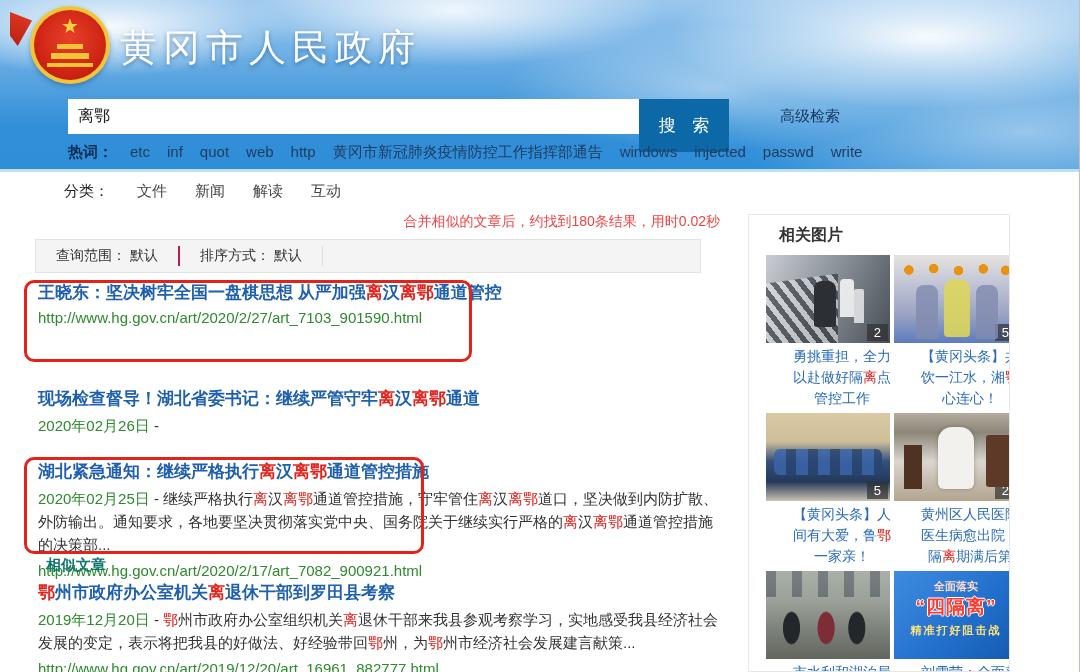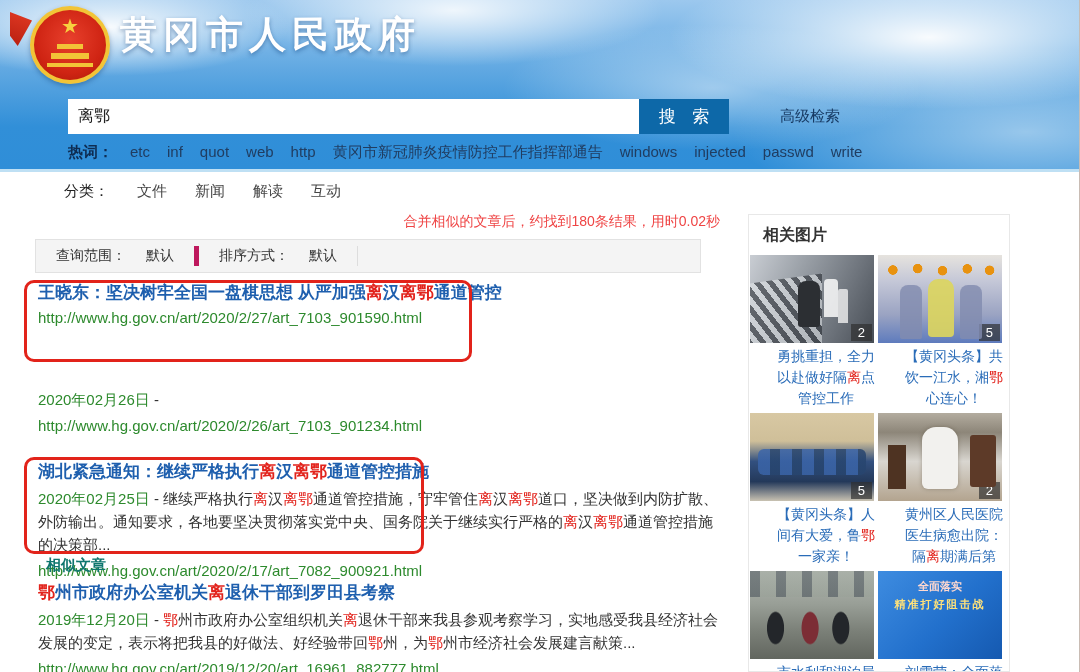--- a/index.html
+++ b/index.html
@@ -28,50 +28,50 @@
     background:radial-gradient(circle at 50% 42%, #e8402c 0%, #cf2413 62%, #a81708 100%);
     border:4px solid #f2c437; box-shadow:0 2px 5px rgba(0,40,90,.35); }
   .emblem .star { position:absolute; left:50%; top:6px; transform:translateX(-50%);
     color:#f7d03f; font-size:20px; line-height:20px; }
   .emblem .gate1 { position:absolute; left:50%; top:34px; transform:translateX(-50%);
     width:26px; height:5px; background:#f2c437; }
   .emblem .gate2 { position:absolute; left:50%; top:43px; transform:translateX(-50%);
     width:38px; height:6px; background:#f2c437; }
   .emblem .gate3 { position:absolute; left:50%; top:53px; transform:translateX(-50%);
     width:46px; height:4px; background:#f2c437; }
-  .site-name { position:absolute; left:120px; top:10px; font-size:37px; font-weight:bold;
+  .site-name { position:absolute; left:120px; top:23px; font-size:37px; font-weight:normal;
     color:#ffffff; letter-spacing:6px; text-shadow:0 2px 4px rgba(10,60,120,.45); }
   .site-url { position:absolute; left:126px; top:57px; font-size:20px; font-weight:bold;
     color:#ffffff; letter-spacing:7px; text-shadow:0 1px 3px rgba(10,60,120,.4); }
   
   .search-input { position:absolute; left:68px; top:99px; width:571px; height:35px;
     border:none; background:#ffffff; font-size:16px; color:#222; padding:0 10px;
     font-family:"Liberation Sans","DejaVu Sans",sans-serif; outline:none; }
-  .search-btn { position:absolute; left:639px; top:99px; width:90px; height:35px;
+  .search-btn { position:absolute; left:639px; top:99px; width:90px; height:53px;
     background:#0d68a8; color:#fff; border:none; font-size:17px; letter-spacing:6px;
     text-indent:6px; cursor:pointer; font-family:inherit; }
   .advanced { position:absolute; left:780px; top:107px; font-size:15px; color:#173a63;
     cursor:pointer; }
   
   .hotwords { position:absolute; left:68px; top:143px; display:flex; gap:17px;
     font-size:15px; color:#203d61; white-space:nowrap; }
   .hotwords .hw-label { font-weight:bold; color:#0e2c52; }
   .hotwords span { cursor:pointer; }
   
   .cats { position:absolute; left:64px; top:182px; display:flex; gap:28px; font-size:15px; color:#454545; }
   .cats .cat-label { font-weight:normal; color:#222; }
   .cats span { cursor:pointer; }
   
   .summary { position:absolute; left:30px; top:213px; width:690px; text-align:right;
     font-size:14px; color:#ef4444; }
   .filterbar { position:absolute; left:35px; top:239px; width:666px; height:34px;
     background:#f4f4f4; border:1px solid #e2e2e2; display:flex; align-items:center;
     font-size:14px; color:#333; }
-  .f-sec { padding:0 20px; height:20px; display:flex; align-items:center; gap:20px; }
-  .f-sec + .f-sec { border-left:5px solid #be185d; }
+  .f-sec { padding:0 20px; height:20px; display:flex; align-items:center; gap:4px; }
+  .f-sec + .f-sec { border-left:2px solid #be185d; }
   .f-val { cursor:pointer; }
   .date-field { position:relative; width:86px; height:23px; background:#fff;
     border:1px solid #cfcfcf; margin:0 3px; }
   .date-field input { width:62px; height:21px; border:none; outline:none; background:transparent;
     font-size:12px; padding:0 3px; }
   .cal-icon { position:absolute; right:3px; top:4px; width:15px; height:14px;
     border:1px solid #8fa6c0; background:
       linear-gradient(#b9c8da 3px, transparent 3px),
       radial-gradient(circle, #9fb2c8 1px, transparent 1.4px);
     background-size:100% 100%, 4px 4px; background-position:0 0, 1px 4px; cursor:pointer; }
@@ -85,21 +85,21 @@
   .r-date { color:#2d8a2d; }
   .r-url { font-size:15px; color:#2d8a2d; line-height:20px; margin-top:5px; }
   .hl { color:#e2231c; }
   .similar-label { position:absolute; left:46px; top:556px; font-size:15px; font-weight:bold; color:#0f766e; }
   
   .anno { position:absolute; border:3px solid #e2231a; border-radius:10px; pointer-events:none; z-index:30; }
   .anno1 { left:24px; top:280px; width:448px; height:82px; }
   .anno2 { left:24px; top:457px; width:400px; height:97px; }
   
   .sidebar { position:absolute; left:748px; top:214px; width:262px; height:458px;
-    background:#fff; border:1px solid #e8e8e8; padding:8px 0; overflow:hidden; }
+    background:#fff; border:1px solid #e8e8e8; padding:8px 16px; overflow:hidden; }
   .sb-title { font-size:16px; font-weight:bold; color:#333; margin:2px 0 9px 14px; }
   .sb-grid { display:grid; grid-template-columns:126px 126px; column-gap:2px; row-gap:4px; }
   .sb-item { width:126px; }
   .thumb { position:relative; width:124px; height:88px; margin:0 auto; overflow:hidden; cursor:pointer; }
   .badge { position:absolute; right:2px; bottom:2px; background:rgba(45,45,45,.68);
     color:#fff; font-size:13px; line-height:17px; padding:0 7px; }
   .badge:empty { display:none; }
   .sb-caption { font-size:14px; line-height:21px; color:#2a6cb8; text-align:center;
     margin-top:3px; min-height:42px; cursor:pointer;margin-left:28px; }
   
@@ -195,24 +195,24 @@
     </div>
     <div class="f-end"></div>
   </div>
 
   <div class="result" style="top:282px">
     <div class="r-title"><span>王晓东：坚决树牢全国一盘棋思想 从严加强</span><span class="hl">离</span><span>汉</span><span class="hl">离鄂</span><span>通道管控</span></div>
     <div class="r-url">http://www.hg.gov.cn/art/2020/2/27/art_7103_901590.html</div>
   </div>
 
   <div class="result" style="top:388px">
+    <div class="r-title"><span>现场检查督导！湖北省委书记：继续严管守牢</span><span class="hl">离</span><span>汉</span><span class="hl">离鄂</span><span>通道</span></div>
     <div class="r-body">
       <span class="r-date">2020年02月26日</span><span> - </span><span></span>
     </div>
-    <div class="r-url">http://www.hg.gov.cn/art/2020/2/26/art_7103_901234.html</div>
   </div>
 
   <div class="result" style="top:461px">
     <div class="r-title"><span>湖北紧急通知：继续严格执行</span><span class="hl">离</span><span>汉</span><span class="hl">离鄂</span><span>通道管控措施</span></div>
     <div class="r-body">
       <span class="r-date">2020年02月25日</span><span> - </span><span><span>继续严格执行</span><span class="hl">离</span><span>汉</span><span class="hl">离鄂</span><span>通道管控措施，守牢管住</span><span class="hl">离</span><span>汉</span><span class="hl">离鄂</span><span>道口，坚决做到内防扩散、外防输出。通知要求，各地要坚决贯彻落实党中央、国务院关于继续实行严格的</span><span class="hl">离</span><span>汉</span><span class="hl">离鄂</span><span>通道管控措施的决策部...</span></span>
     </div>
     <div class="r-url">http://www.hg.gov.cn/art/2020/2/17/art_7082_900921.html</div>
   </div>
 
@@ -265,20 +265,21 @@
         <div class="thumb art-street">
           
         </div>
         <div class="sb-caption"><span>市水利和湖泊局到集中隔</span><span class="hl">离</span><span>点检查疫情防控工</span></div>
       </div>
 
       <div class="sb-item">
         <div class="thumb art-slide">
           <div class="slide-text">
             <div class="slide-l1"><span>全面落实</span></div>
+            <div class="slide-main">“四隔离”</div>
             <div class="slide-l2">精准打好阻击战</div>
           </div>
 
         </div>
         <div class="sb-caption"><span>刘雪荣：全面落实“四隔</span><span class="hl">离</span><span>”，精准打好阻</span></div>
       </div>
 
     </div>
   </div>
 

